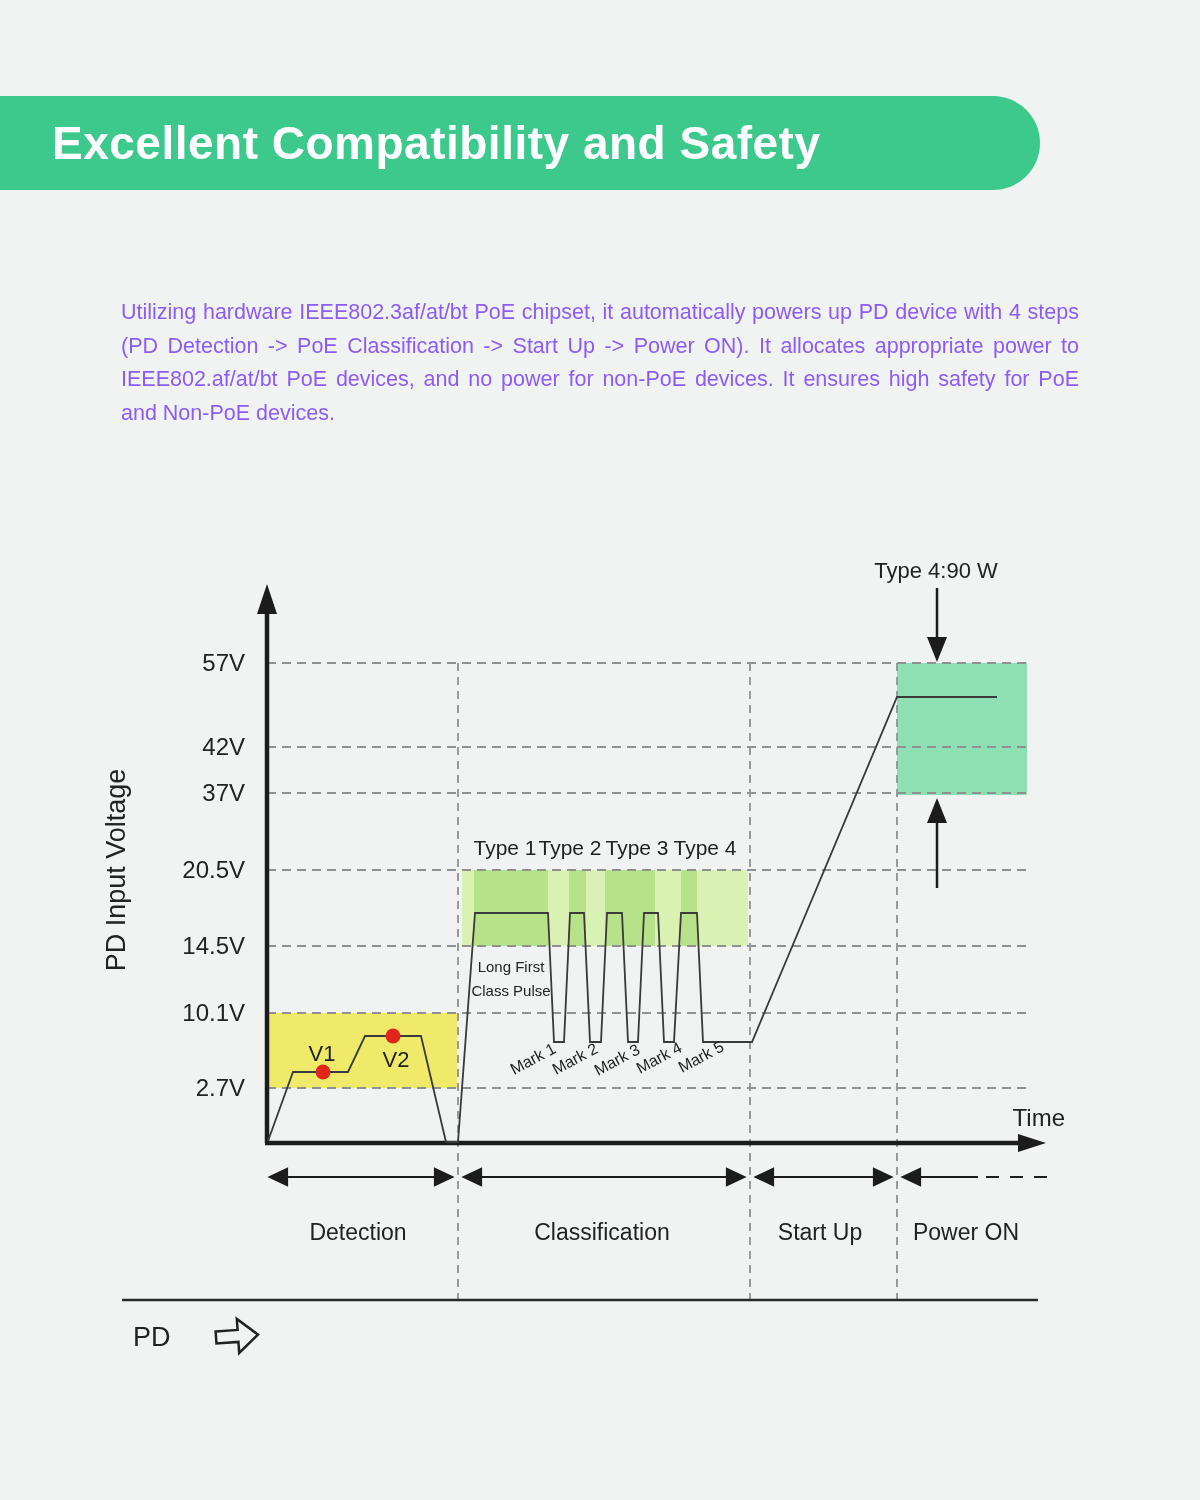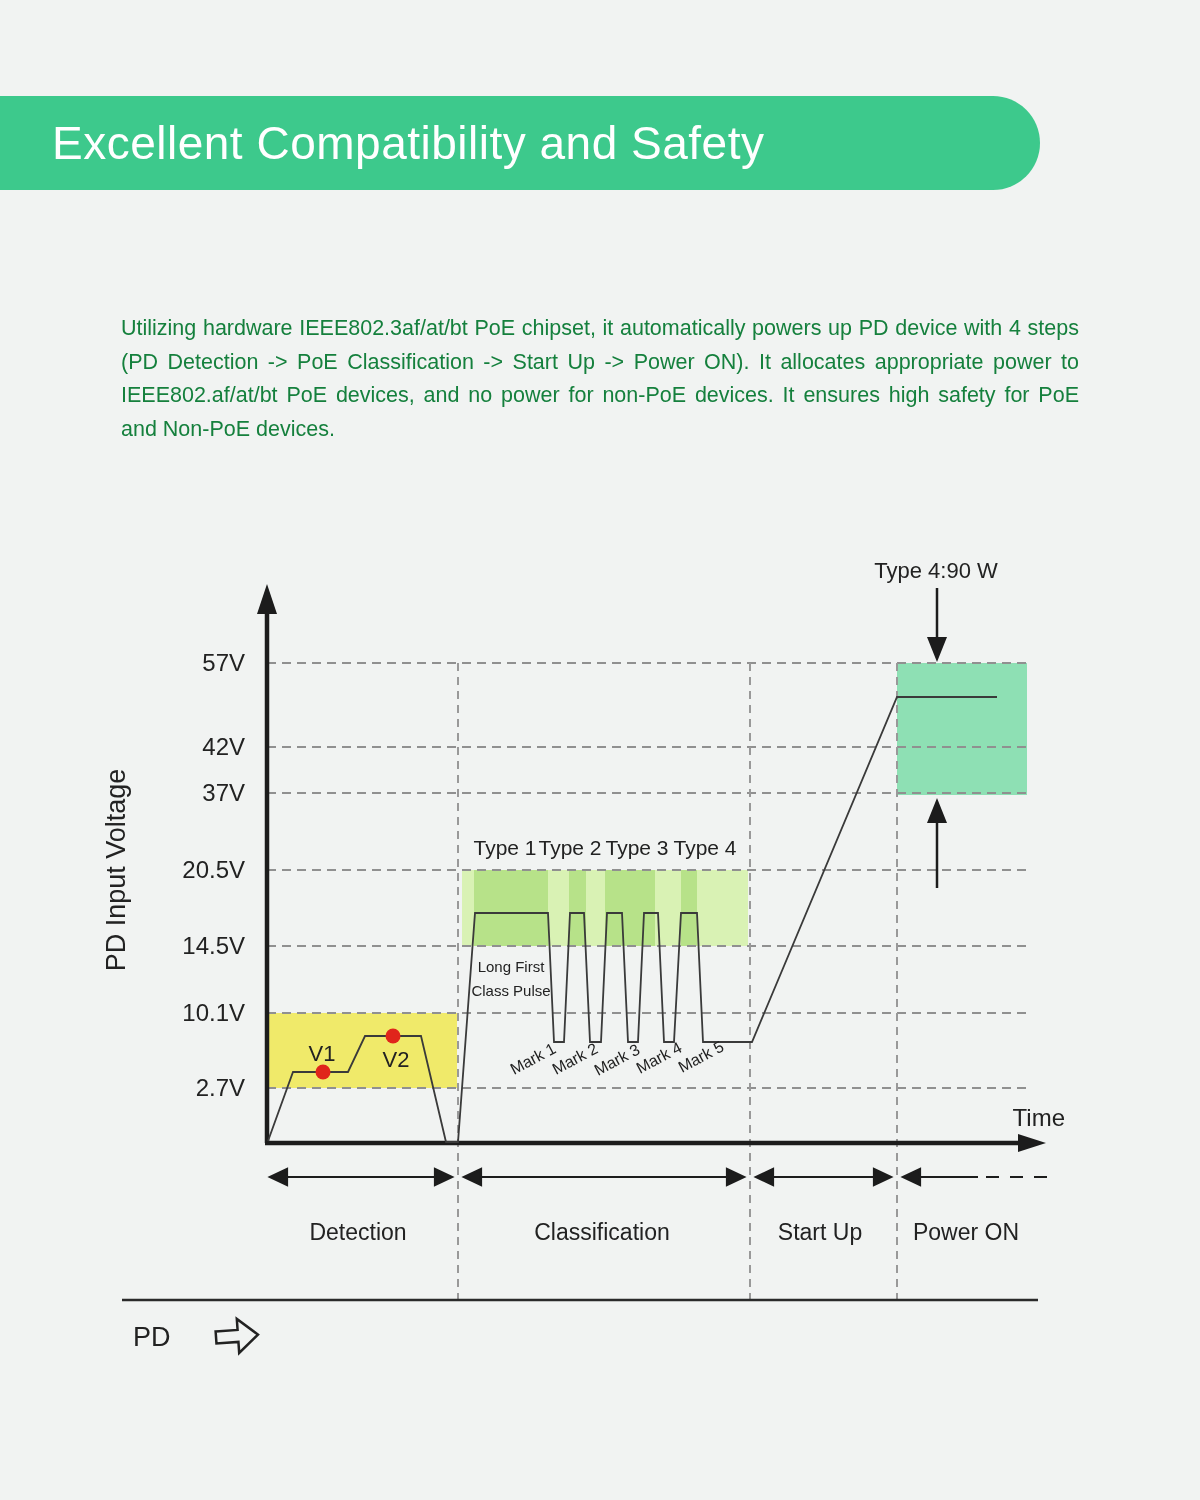--- a/index.html
+++ b/index.html
@@ -1,27 +1,27 @@
 <!DOCTYPE html>
 <html><head>
 <meta charset="utf-8">
 <style>
   html,body{margin:0;padding:0;}
   body{font-family:"Liberation Sans", sans-serif;}
   #stage{position:relative;width:1200px;height:1500px;background:#f1f3f2;overflow:hidden;}
   .banner{
     position:absolute;left:0;top:96px;width:1040px;height:94px;
     background:#3dc98c;border-radius:0 47px 47px 0;
-    color:#ffffff;font-size:46px;font-weight:normal;
+    color:#ffffff;font-size:46px;font-weight:bold;
     line-height:94px;padding-left:52px;box-sizing:border-box;
     letter-spacing:0.5px;white-space:nowrap;
   }
   .intro{
-    position:absolute;left:121px;top:312px;width:958px;
-    color:#15803d;font-size:21.5px;line-height:33.5px;
+    position:absolute;left:121px;top:296px;width:958px;
+    color:#8b5cf6;font-size:21.5px;line-height:33.5px;
     text-align:justify;
   }
   .chart-svg{position:absolute;left:0;top:540px;}
   text{fill:#222222;}
   .tick{font-size:24px;}
   .axis-title{font-size:27px;}
   .type-label{font-size:21px;}
   .small-label{font-size:15px;}
   .mark-label{font-size:16px;}
   .vlabel{font-size:22px;}

